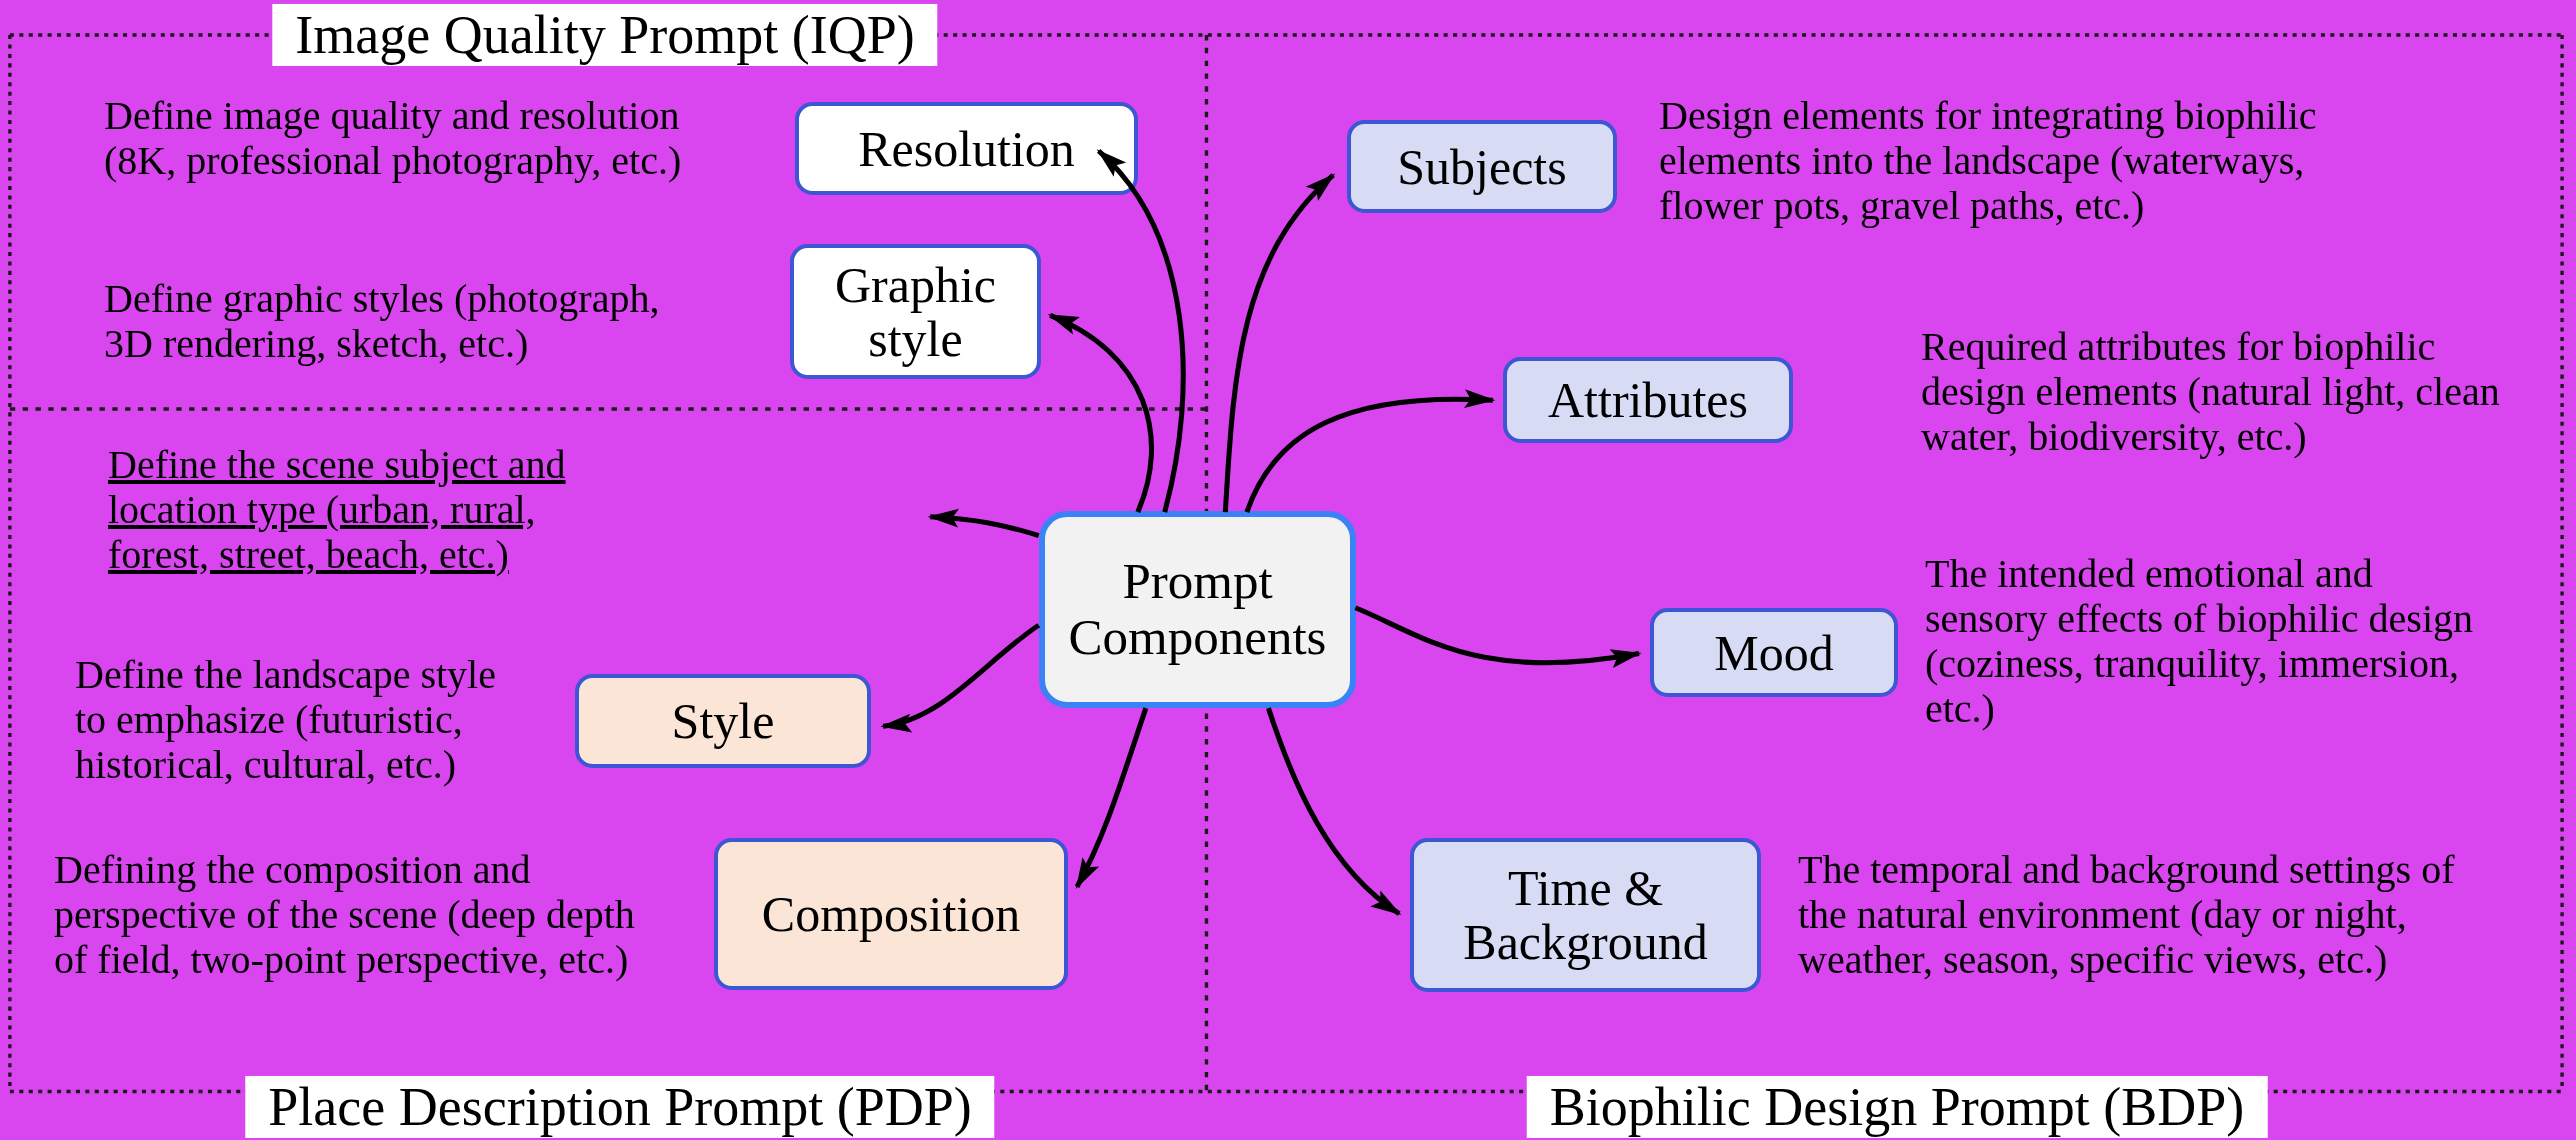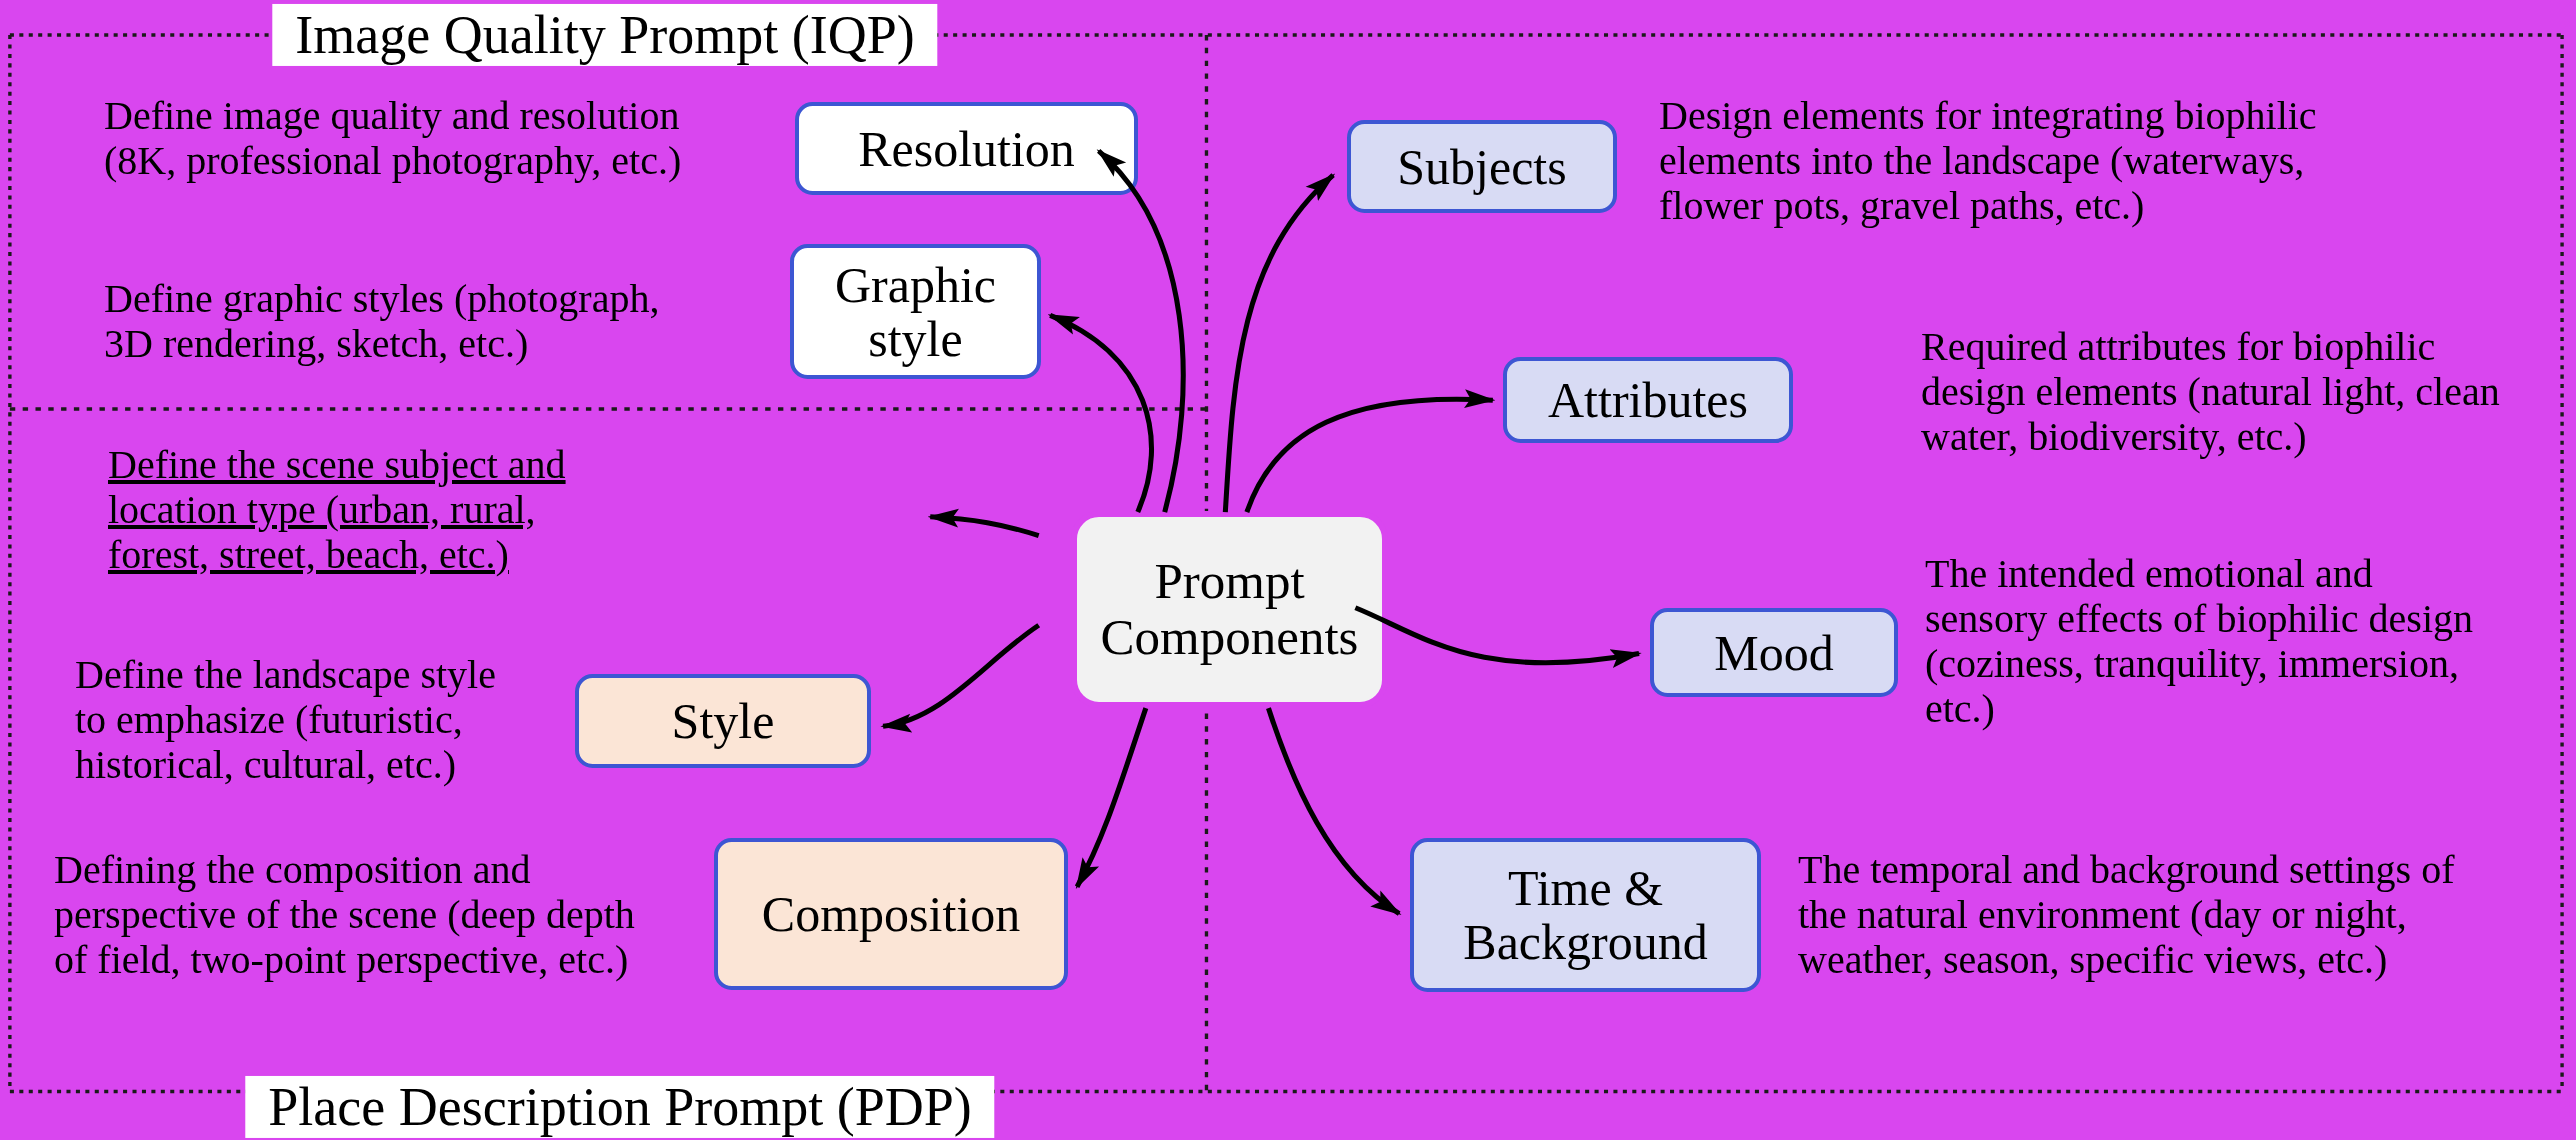--- a/index.html
+++ b/index.html
@@ -47,24 +47,23 @@
     font-size:50px;
     line-height:1.08;
     white-space:pre-line;
     z-index:10;
   }
   .node.lav{background:var(--lavender-fill,#d8dbf4);}
   .node.peach{background:var(--peach-fill,#fbe5d6);}
   .node.plain{background:#ffffff;}
   .node.center{
     background:var(--center-fill,#f2f2f2);
-    border:6px solid #d946ef;
+    border:6px solid #3b82f6;
     border-radius:28px;
     font-size:51px;
-    margin-left:32px;
   }
 
   .arrow{stroke:#000;stroke-width:7.5;fill:none;}
   .divline{stroke:#1a1a1a;stroke-width:5;fill:none;}
 </style>
 </head>
 <body>
 
 <div class="canvas">
 
@@ -72,20 +71,21 @@
     <line class="divline" x1="14" y1="52" x2="3802" y2="52" stroke-dasharray="6 8"></line>
     <line class="divline" x1="14" y1="1620" x2="3802" y2="1620" stroke-dasharray="6 8"></line>
     <line class="divline" x1="14" y1="52" x2="14" y2="1620" stroke-dasharray="6 8"></line>
     <line class="divline" x1="3802" y1="52" x2="3802" y2="1620" stroke-dasharray="6 8"></line>
     <line class="divline" x1="1790" y1="52" x2="1790" y2="1620" stroke-dasharray="8 11"></line>
     <line class="divline" x1="14" y1="607" x2="1790" y2="607" stroke-dasharray="8 11"></line>
   </svg>
 
   <div class="sec-title" style="left:605px;top:35px;">Image Quality Prompt (IQP)</div>
   <div class="sec-title" style="left:620px;top:1107px;">Place Description Prompt (PDP)</div>
+  <div class="sec-title" style="left:1897px;top:1107px;">Biophilic Design Prompt (BDP)</div>
 
   <div class="desc" style="left:104px;top:93px;">Define image quality and resolution
 (8K, professional photography, etc.)</div>
   <div class="desc" style="left:104px;top:276px;">Define graphic styles (photograph,
 3D rendering, sketch, etc.)</div>
   <div class="desc" style="left:108px;top:442px;text-decoration:underline;">Define the scene subject and
 location type (urban, rural,
 forest, street, beach, etc.)</div>
   <div class="desc" style="left:75px;top:652px;">Define the landscape style
 to emphasize (futuristic,

